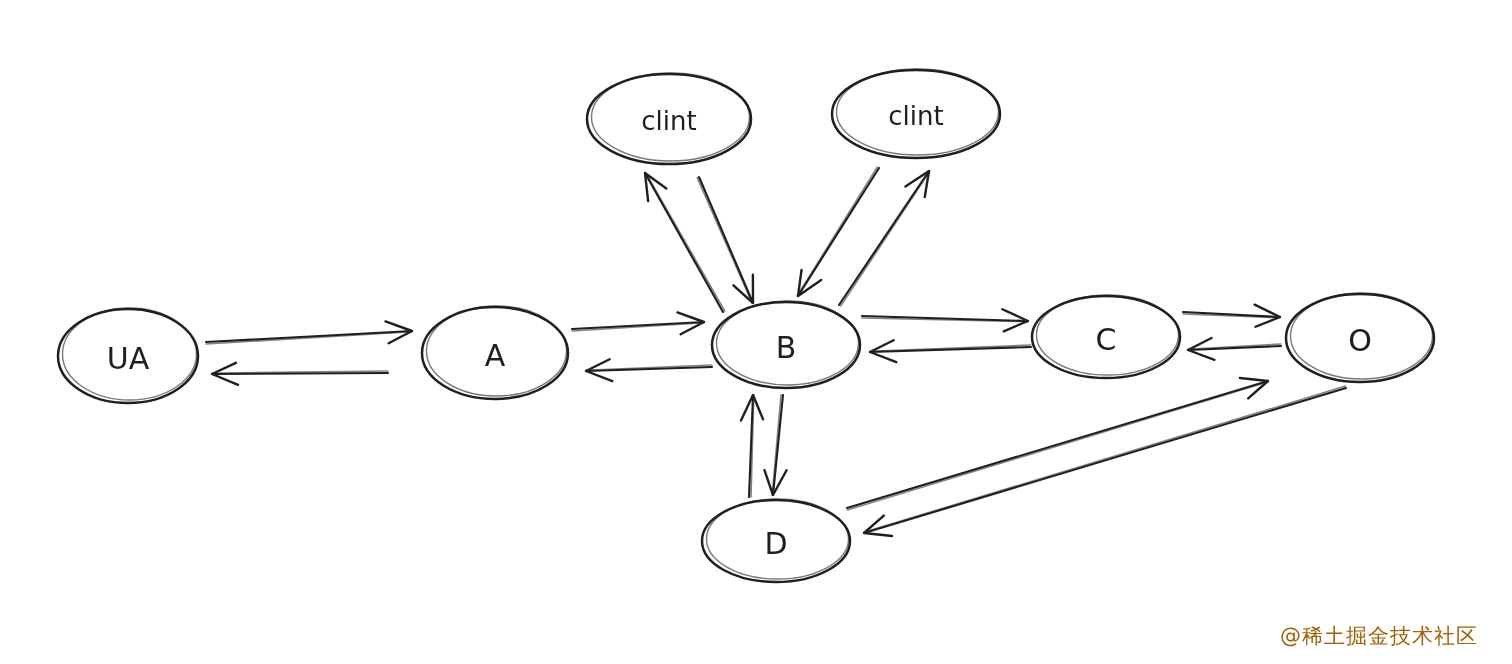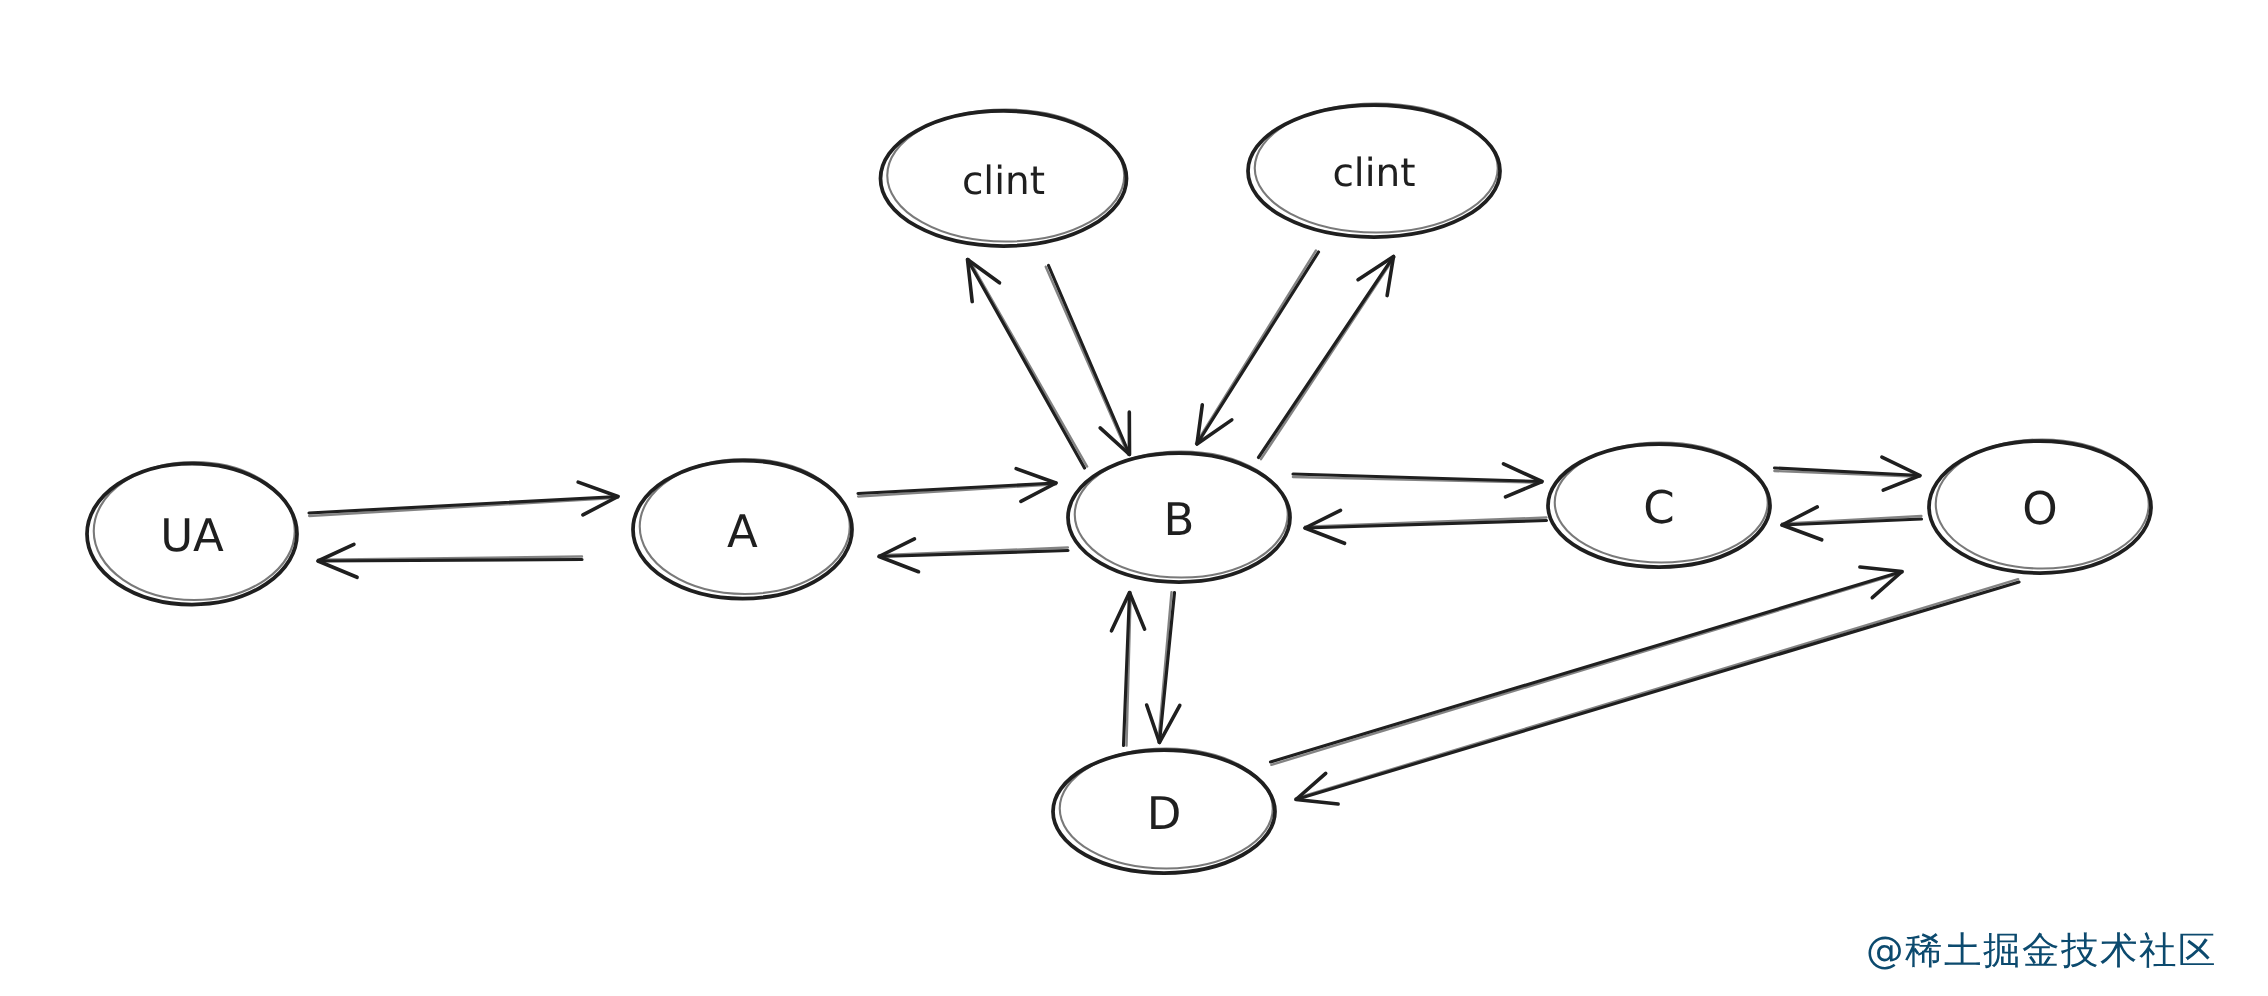--- a/index.html
+++ b/index.html
@@ -23,23 +23,23 @@
   svg.diagram text {
     font-family: "DejaVu Sans", sans-serif;
     fill: #1f1f1f;
     text-anchor: middle;
     dominant-baseline: central;
   }
   .watermark {
     position: absolute;
     right: 34px;
     bottom: 14px;
-    font-size: 25px;
+    font-size: 21px;
     letter-spacing: 1px;
-    color: #0c4a6e;
+    color: #a16207;
     user-select: none;
   }
 </style>
 </head>
 <body>
 
 <div class="stage">
   <svg class="diagram" id="diagram-svg" xmlns="http://www.w3.org/2000/svg" width="1512" height="664" viewBox="0 0 1512 664">
       <defs>
         <marker id="arrowhead" viewBox="0 0 34 30" markerWidth="34" markerHeight="30" refX="29" refY="15" orient="auto" markerUnits="userSpaceOnUse">

